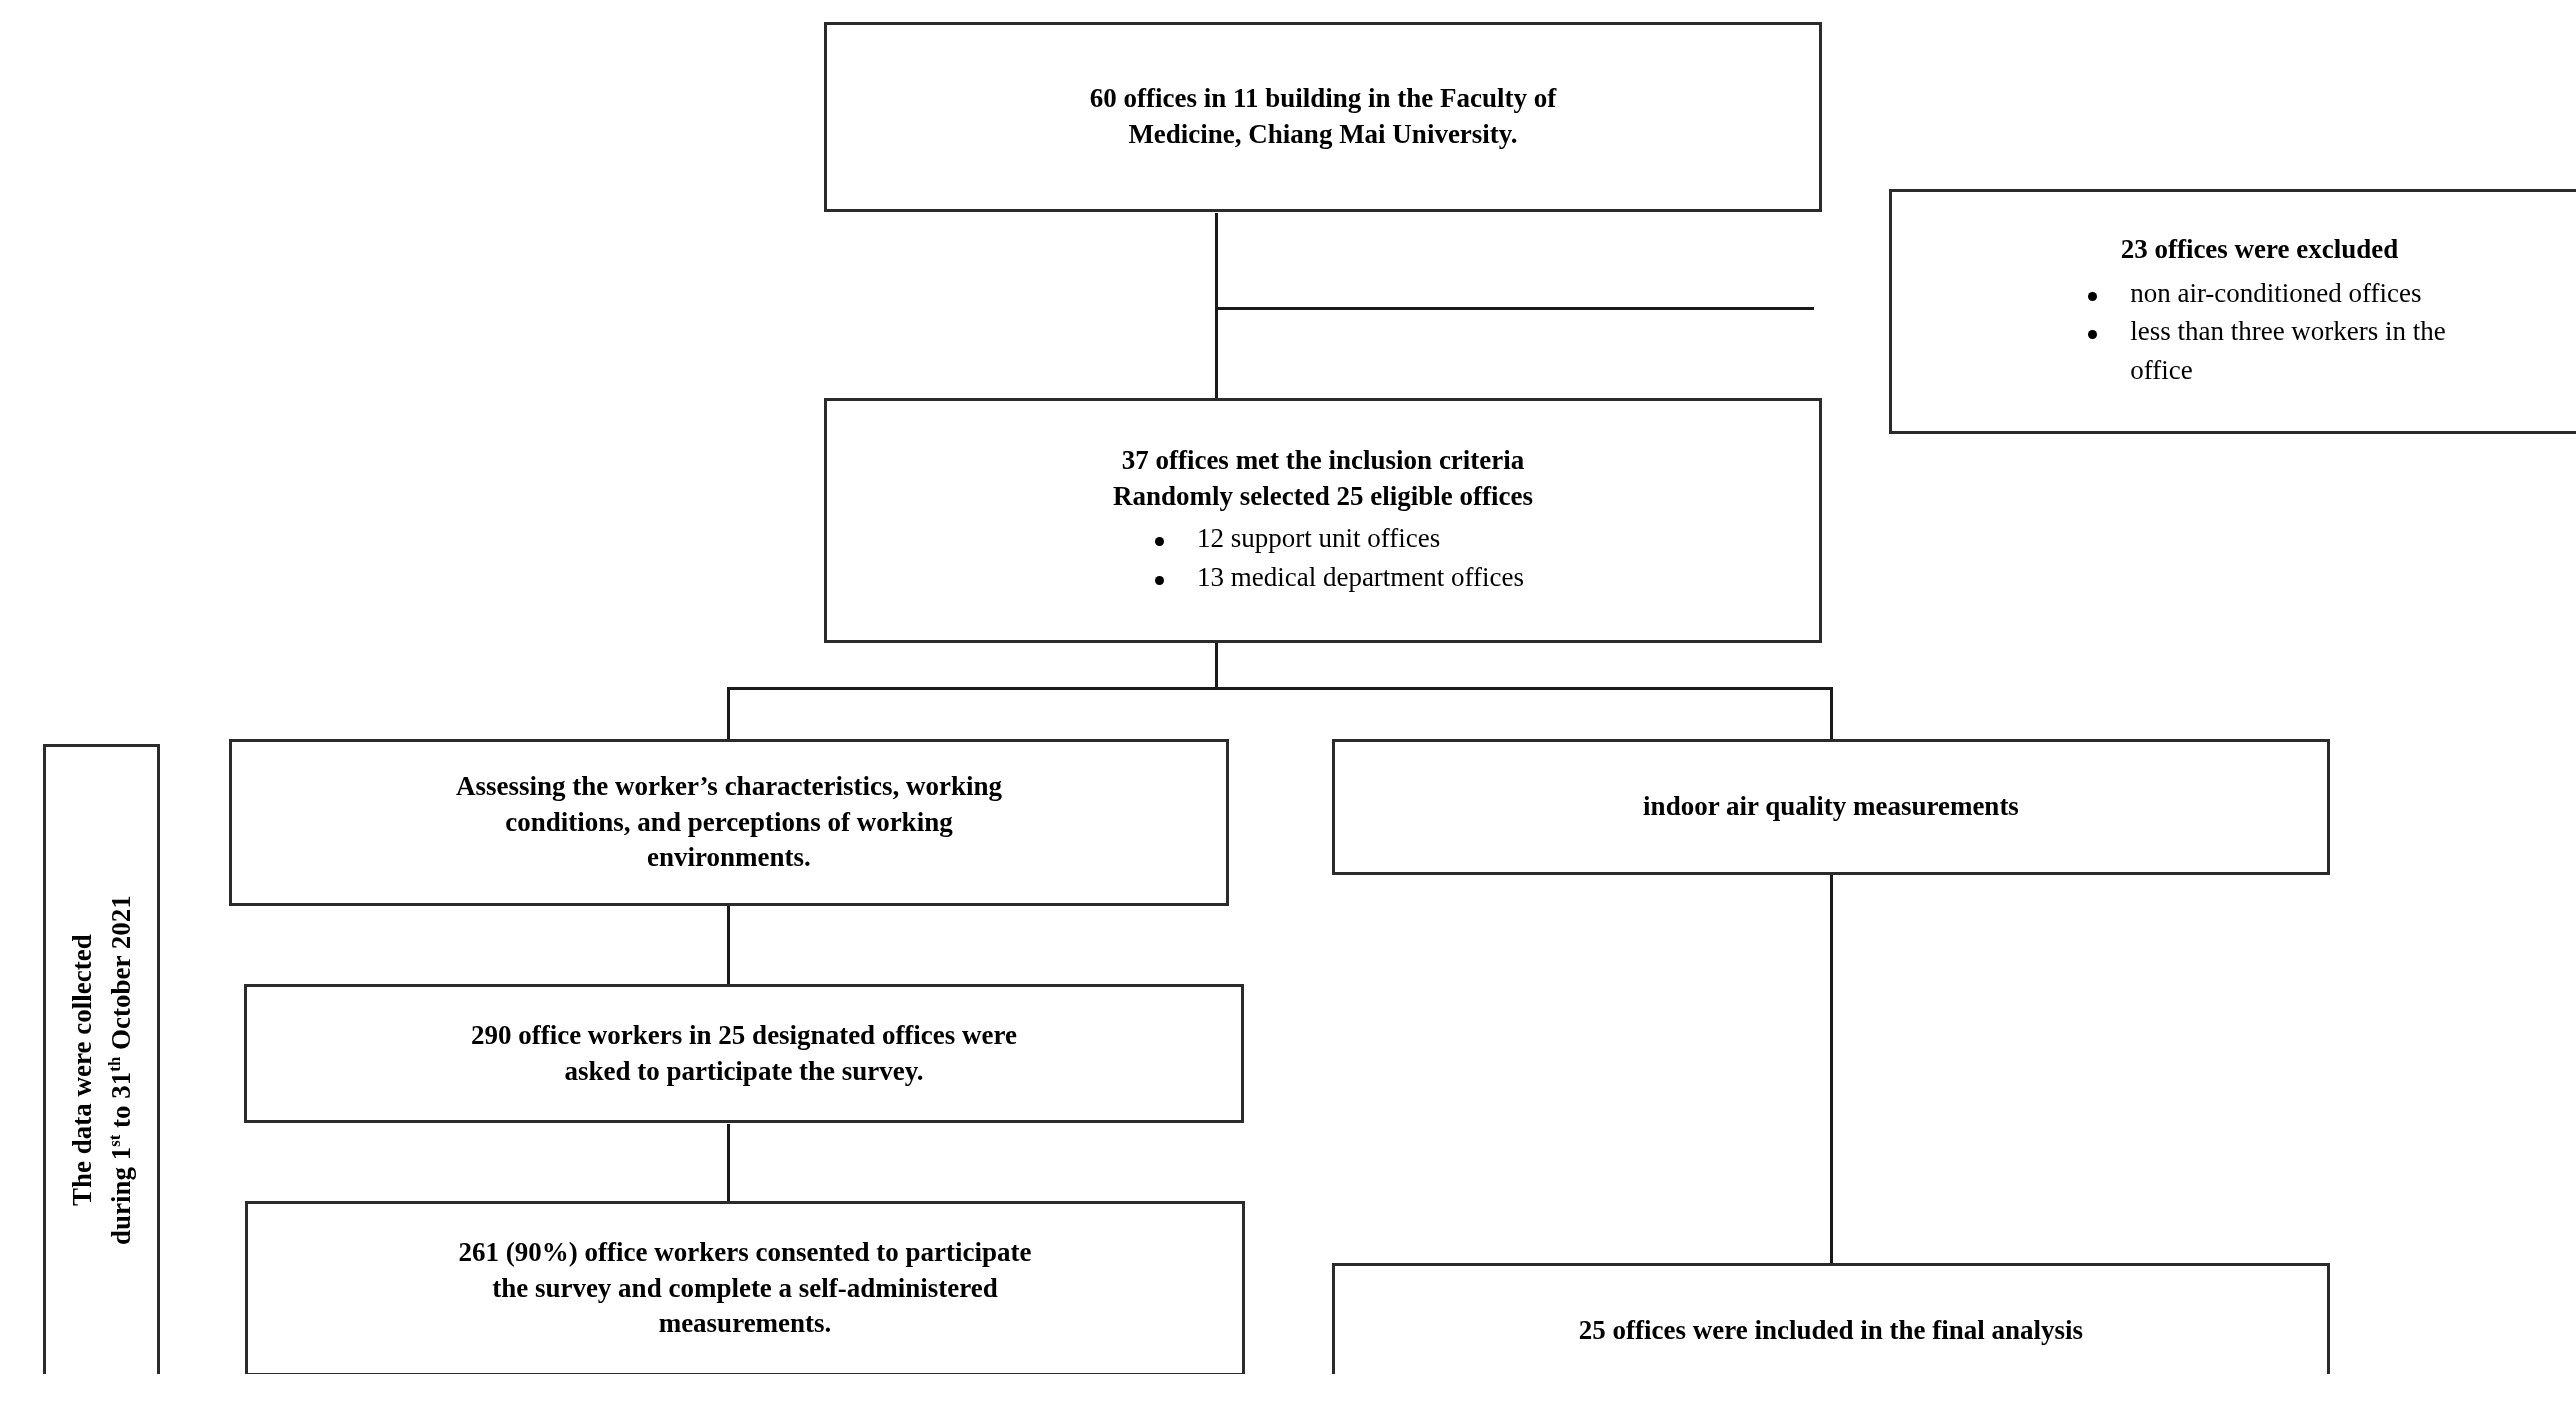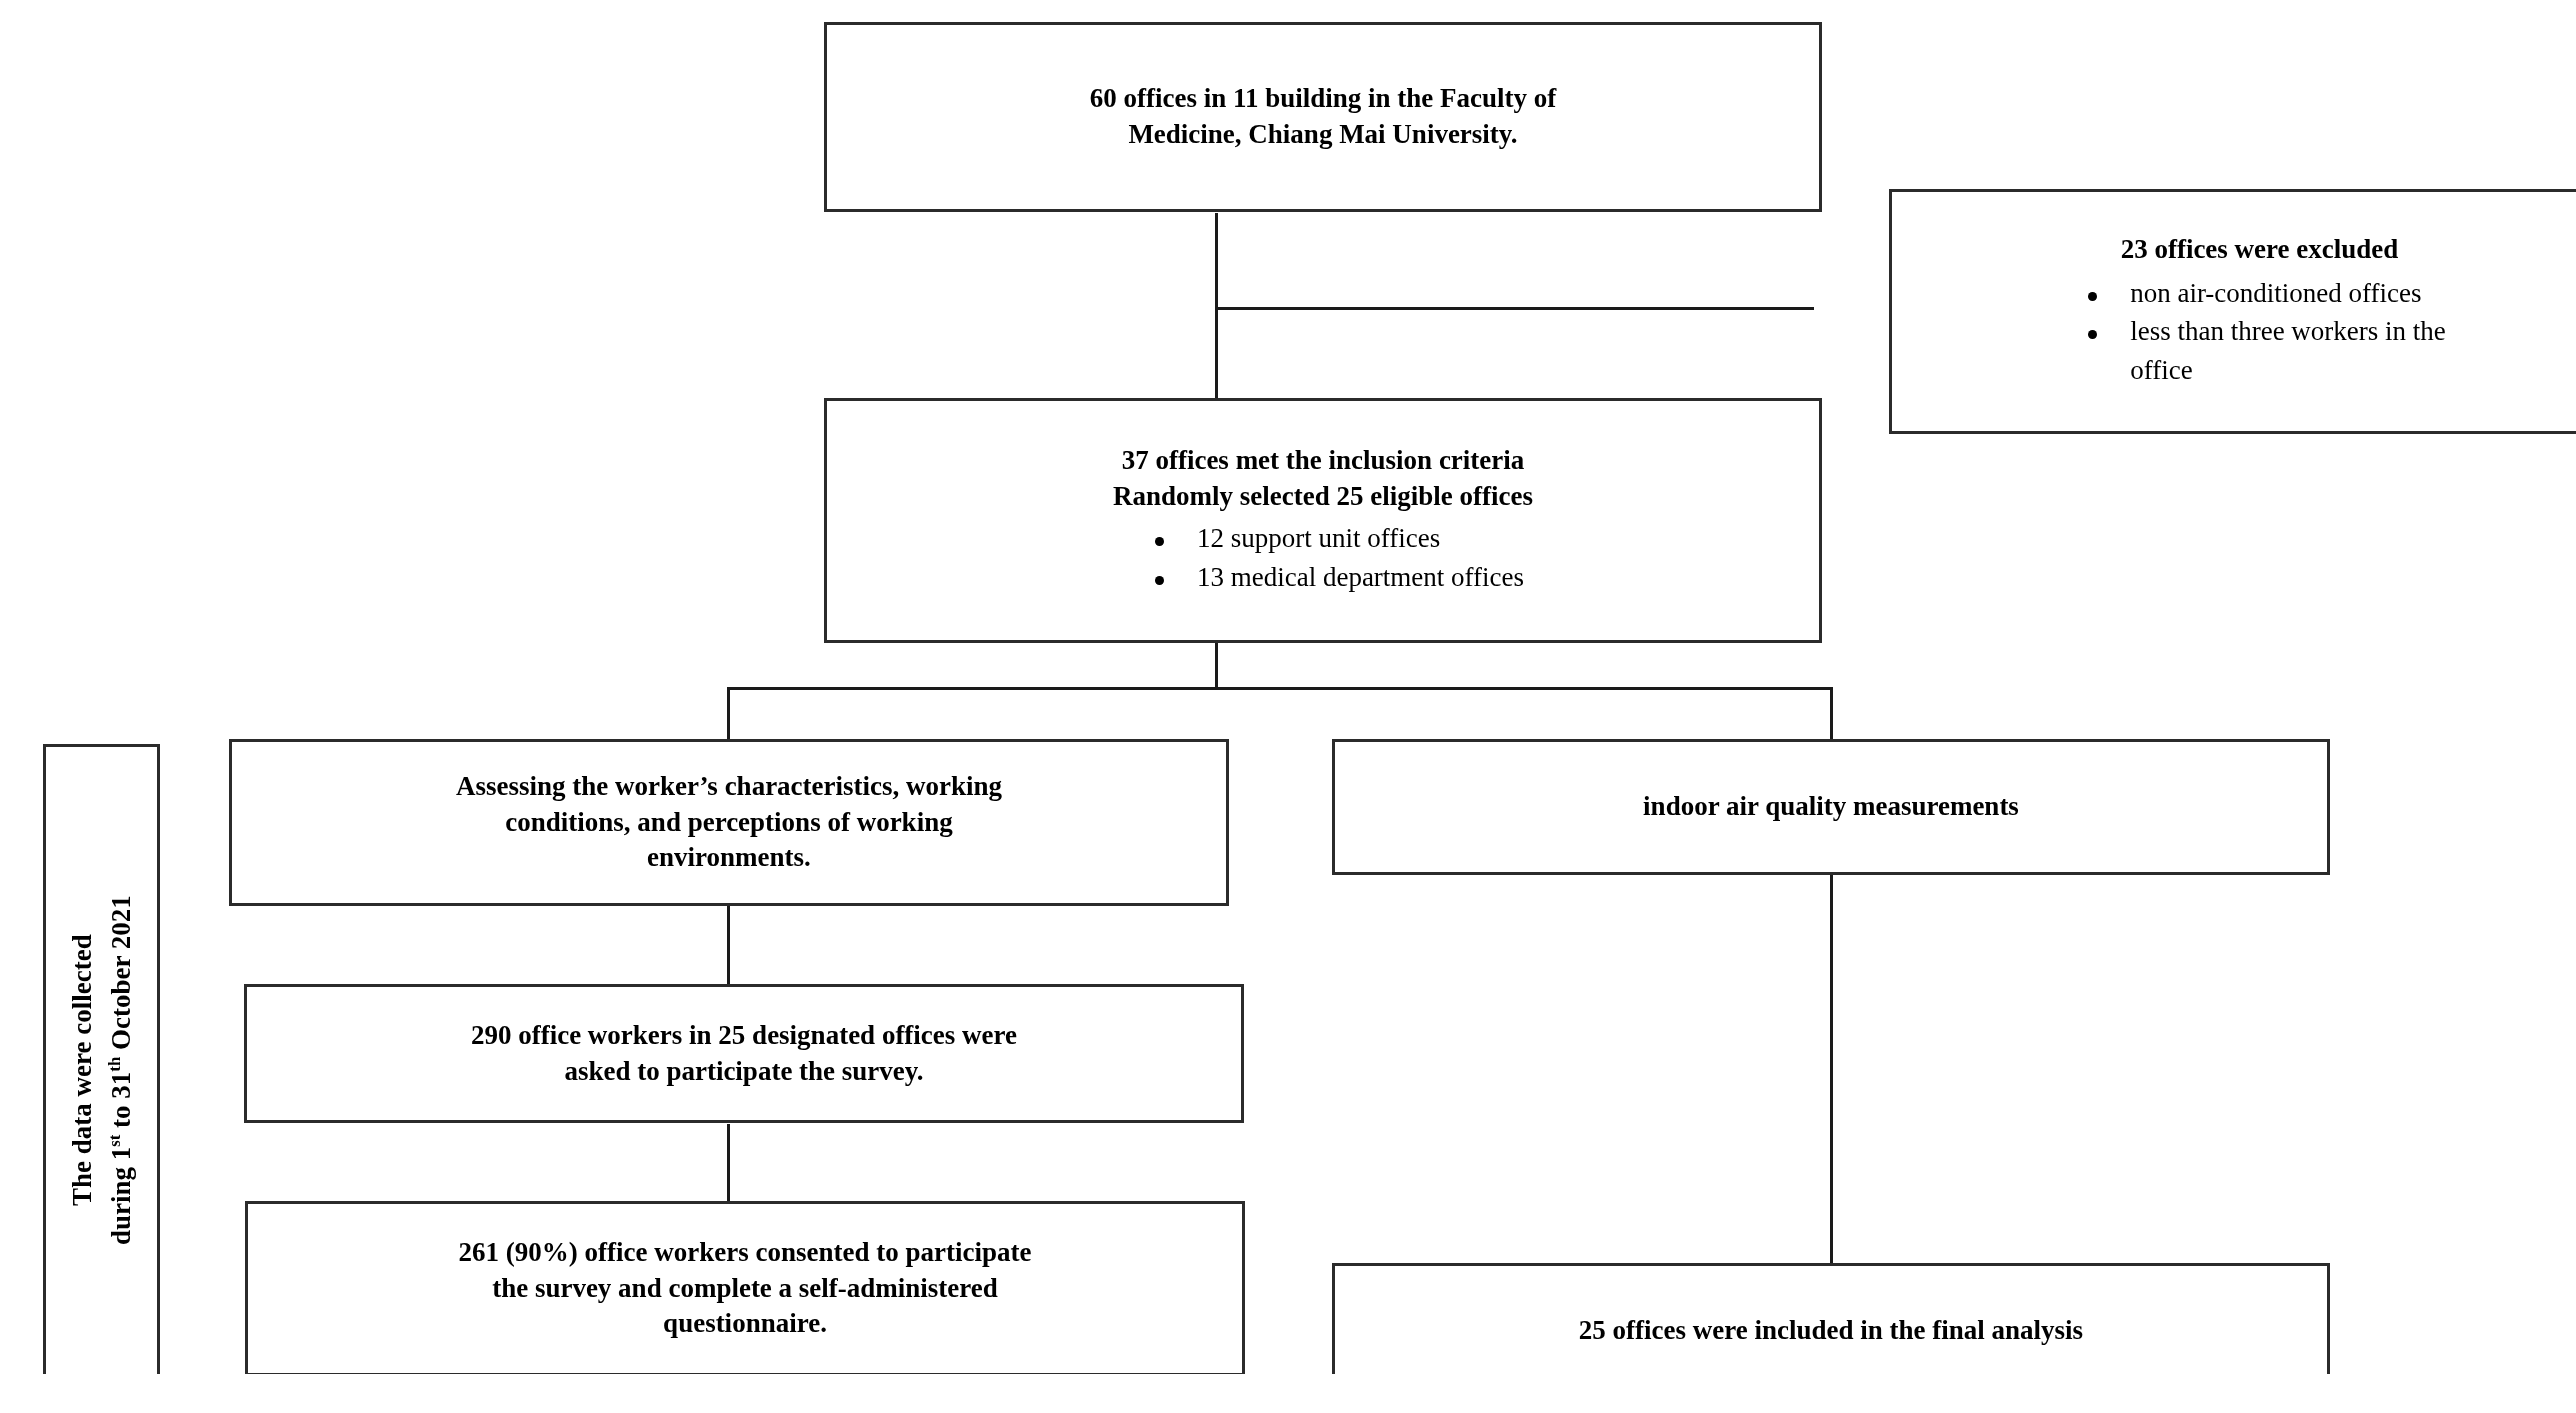--- a/index.html
+++ b/index.html
@@ -149,21 +149,21 @@
   </div>
 
   <div class="box" style="left:244px; top:984px; width:1000px; height:139px;">
     <span class="line">290 office workers in 25 designated offices were</span>
     <span class="line">asked to participate the survey.</span>
   </div>
 
   <div class="box" style="left:245px; top:1201px; width:1000px; height:175px;">
     <span class="line">261 (90%) office workers consented to participate</span>
     <span class="line">the survey and complete a self-administered</span>
-    <span class="line">questionnaire.</span>
+    <span class="line">measurements.</span>
   </div>
 
   <div class="box" style="left:1332px; top:1263px; width:998px; height:136px;">
     <span class="line">25 offices were included in the final analysis</span>
   </div>
 
   <div class="sidebar" style="left:43px; top:744px; width:117px; height:652px;">
     <div class="sidebar-inner">
       <div>The data were collected</div>
       <div>

